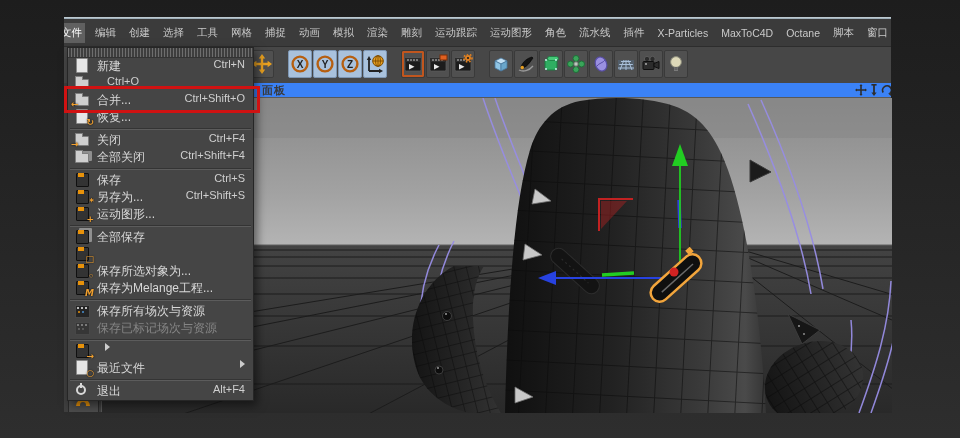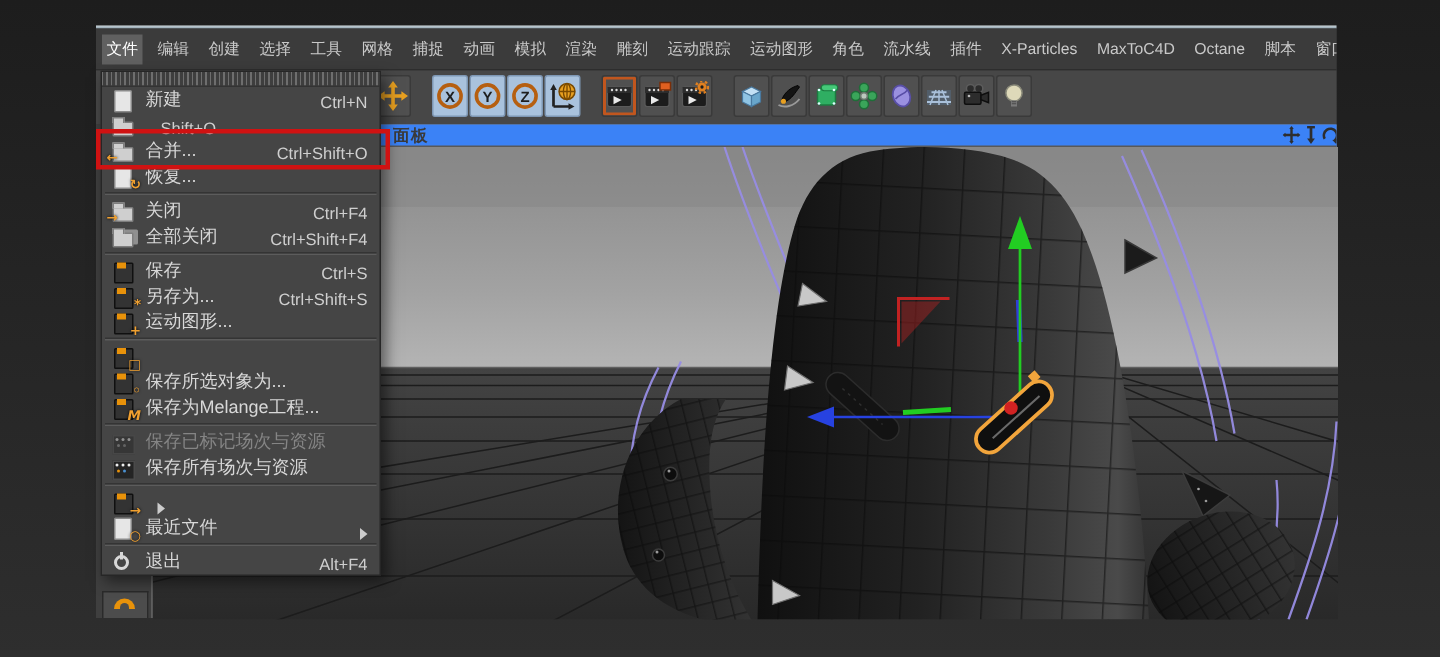--- a/index.html
+++ b/index.html
@@ -1,21 +1,21 @@
 <!DOCTYPE html>
 <html><head>
 <meta charset="utf-8">
 <style>
   html,body{margin:0;padding:0;width:960px;height:438px;overflow:hidden;
     font-family:"Liberation Sans",sans-serif;background:linear-gradient(#1d1d1d,#2e2e2e);}
   .window{position:absolute;left:64px;top:17px;width:827px;height:395px;background:#3c3c3c;}
   .topline{height:2px;background:linear-gradient(#ccd6db,#8fa3b0);}
   
   .menubar{height:27px;background:#3b3b3b;border-bottom:1px solid #2d2d2d;display:flex;align-items:center;
-    padding-left:4px;gap:7px;font-size:10.5px;color:#c9c9c9;white-space:nowrap;overflow:hidden;}
+    padding-left:4px;gap:7px;font-size:10.5px;color:#c9c9c9;white-space:nowrap;overflow:hidden;justify-content:flex-end;}
   .mb-item{padding:3px 3px;cursor:default;}
   .mb-item.active{background:#606060;color:#fff;}
   
   .toolbar{position:absolute;left:0;top:30px;width:100%;height:36px;background:#474747;border-bottom:1px solid #363636;}
   .tb-row{position:absolute;left:186px;top:3px;display:flex;align-items:center;}
   .tbtn{width:24px;height:28px;background:#505050;border:1px solid #3a3a3a;border-radius:2px;
     display:flex;align-items:center;justify-content:center;margin-right:1px;box-sizing:border-box;}
   .tbtn.active{background:#a9c2dd;border-color:#7e97b4;}
   .tbtn.accent{box-shadow:inset 0 0 0 2px #c1561e;}
   .tbtn.gap{margin-left:13px;}
@@ -29,21 +29,21 @@
   .viewport{position:absolute;left:37px;top:66px;right:0;bottom:0;background:#8f8f8f;border-left:1px solid #565656;}
   .vp-header{height:14px;background:#3b82f6;border-bottom:1px solid #595959;position:relative;
     font-size:11px;color:#3a3a3a;}
   .vp-title{position:absolute;left:160px;top:0;font-weight:bold;letter-spacing:1px;}
   .vp-nav{position:absolute;right:0;top:1px;display:flex;gap:1px;overflow:hidden;max-width:36px;}
   .scene{position:absolute;left:0;top:15px;}
   
   .fmenu{position:absolute;left:3px;top:30px;width:187px;background:#454545;border:1px solid #262626;
     box-shadow:3px 4px 9px rgba(0,0,0,.5);z-index:5;box-sizing:border-box;}
   .tear{height:9px;background:repeating-linear-gradient(90deg,#6e6e6e 0 1px,#3e3e3e 1px 3px);border-bottom:1px solid #333;}
-  .fm-row{height:17px;display:flex;align-items:flex-end;padding:0 8px 0 6px;font-size:12px;color:#d8d8d8;}
+  .fm-row{height:17px;display:flex;align-items:flex-start;padding:0 8px 0 6px;font-size:12px;color:#d8d8d8;}
   .fm-row .label{flex:1;white-space:nowrap;overflow:hidden;}
   .fm-row .sc{color:#cfcfcf;font-size:11px;margin-left:10px;}
   .fm-row.dis{color:#858585;}
   .fm-row.dis .mi{opacity:.45;filter:grayscale(1);}
   .fm-sep{height:6px;position:relative;}
   .fm-sep:before{content:"";position:absolute;left:2px;right:2px;top:2px;height:1px;background:#343434;box-shadow:0 1px 0 #5c5c5c;}
   .arr{width:0;height:0;border-left:5px solid #ccc;border-top:4px solid transparent;border-bottom:4px solid transparent;margin-left:8px;}
   
   .redbox{position:absolute;left:0;top:69px;width:196px;height:27px;border:3px solid #d01212;z-index:6;box-sizing:border-box;}
   
@@ -430,21 +430,21 @@
   <div class="fmenu">
     <div class="tear"></div>
     <div>
         <div class="fm-row">
           <span class="mi mi-page"></span>
           <span class="label">新建</span>
           <span class="sc">Ctrl+N</span>
         </div>
         <div class="fm-row">
           <span class="mi mi-folder"></span>
-          <span class="sc">Shift+O</span>
+          <span class="sc">Ctrl+O</span>
         </div>
         <div class="fm-row">
           <span class="mi mi-folder">
             <i class="g">←</i>
           </span>
           <span class="label">合并...</span>
           <span class="sc">Ctrl+Shift+O</span>
         </div>
         <div class="fm-row">
           <span class="mi mi-page">
@@ -479,45 +479,49 @@
           <span class="sc">Ctrl+Shift+S</span>
         </div>
         <div class="fm-row">
           <span class="mi mi-floppy">
             <i class="g">+</i>
           </span>
           <span class="label">运动图形...</span>
         </div>
         <div class="fm-sep"></div>
         <div class="fm-row">
+          <span class="mi mi-floppy stacked"></span>
+          <span class="label">全部保存</span>
+        </div>
+        <div class="fm-row">
           <span class="mi mi-floppy">
             <i class="g">□</i>
           </span>
         </div>
         <div class="fm-row">
           <span class="mi mi-floppy">
             <i class="g">◦</i>
           </span>
           <span class="label">保存所选对象为...</span>
         </div>
         <div class="fm-row">
           <span class="mi mi-floppy">
             <i class="g">M</i>
           </span>
           <span class="label">保存为Melange工程...</span>
         </div>
         <div class="fm-sep"></div>
+        <div class="fm-row">
+          <span class="mi mi-film"></span>
+          <span class="label">保存所有场次与资源</span>
+        </div>
         <div class="fm-row dis">
           <span class="mi mi-film"></span>
           <span class="label">保存已标记场次与资源</span>
         </div>
-        <div class="fm-row">
-          <span class="mi mi-film"></span>
-          <span class="label">保存所有场次与资源</span>
-        </div>
         <div class="fm-sep"></div>
         <div class="fm-row">
           <span class="mi mi-floppy">
             <i class="g">→</i>
           </span>
           <span class="arr"></span>
         </div>
         <div class="fm-row">
           <span class="mi mi-page">
             <i class="g">○</i>

